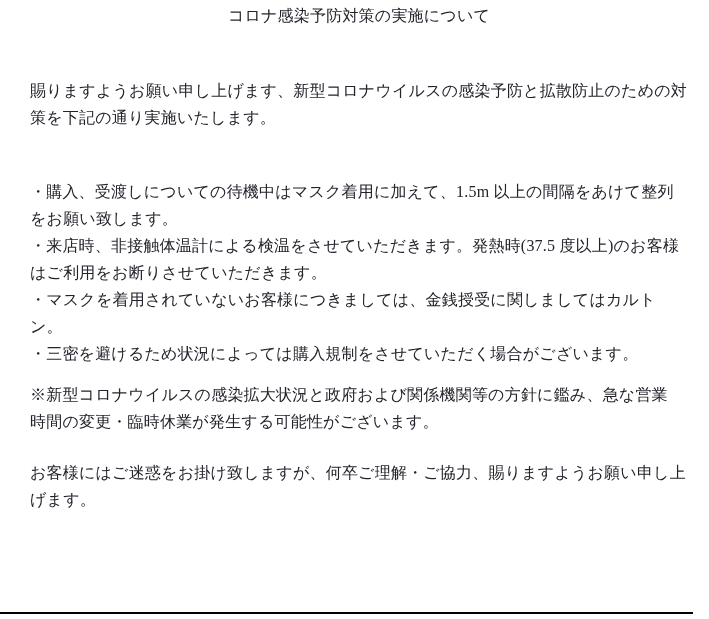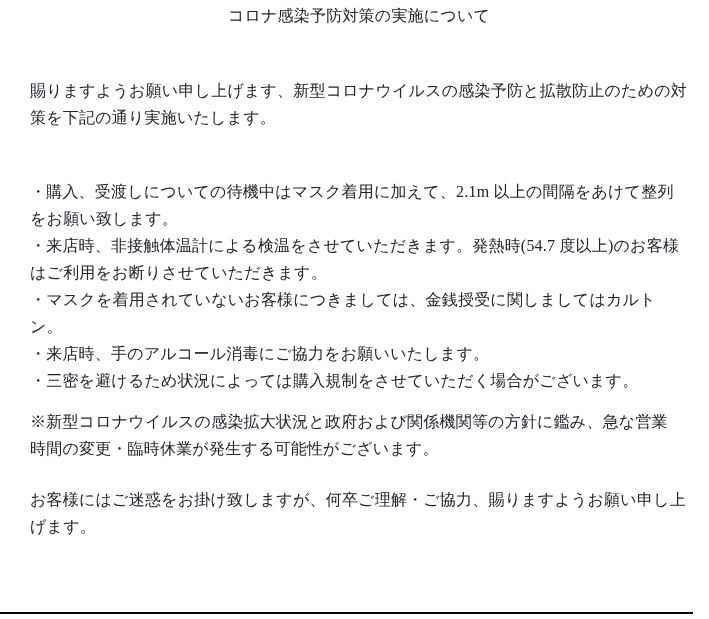--- a/index.html
+++ b/index.html
@@ -58,24 +58,23 @@
 </head>
 <body>
 
 <div class="page">
 
   <h1 class="doc-title">コロナ感染予防対策の実施について</h1>
 
   <p class="intro">賜りますようお願い申し上げます、新型コロナウイルスの感染予防と拡散防止のための対策を下記の通り実施いたします。</p>
 
   <div class="measures">
-    <p>・購入、受渡しについての待機中はマスク着用に加えて、2.1m 以上の間隔をあけて整列をお願い致します。</p>
-    <p>・来店時、非接触体温計による検温をさせていただきます。発熱時(54.7 度以上)のお客様はご利用をお断りさせていただきます。</p>
+    <p>・購入、受渡しについての待機中はマスク着用に加えて、1.5m 以上の間隔をあけて整列をお願い致します。</p>
+    <p>・来店時、非接触体温計による検温をさせていただきます。発熱時(37.5 度以上)のお客様はご利用をお断りさせていただきます。</p>
     <p>・マスクを着用されていないお客様につきましては、金銭授受に関しましてはカルトン。</p>
-    <p>・来店時、手のアルコール消毒にご協力をお願いいたします。</p>
     <p>・三密を避けるため状況によっては購入規制をさせていただく場合がございます。</p>
   </div>
 
   <p class="note">※新型コロナウイルスの感染拡大状況と政府および関係機関等の方針に鑑み、急な営業時間の変更・臨時休業が発生する可能性がございます。</p>
 
   <p class="closing">お客様にはご迷惑をお掛け致しますが、何卒ご理解・ご協力、賜りますようお願い申し上げます。</p>
 
 </div>
 
 <div class="bottom-border"></div>

